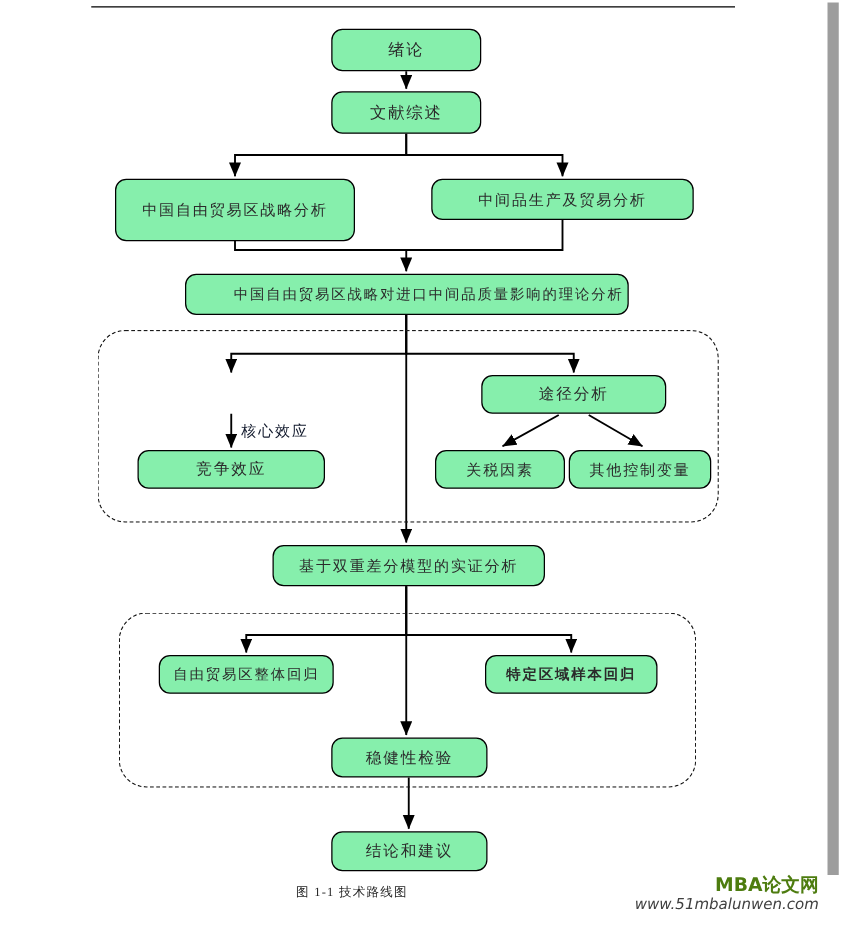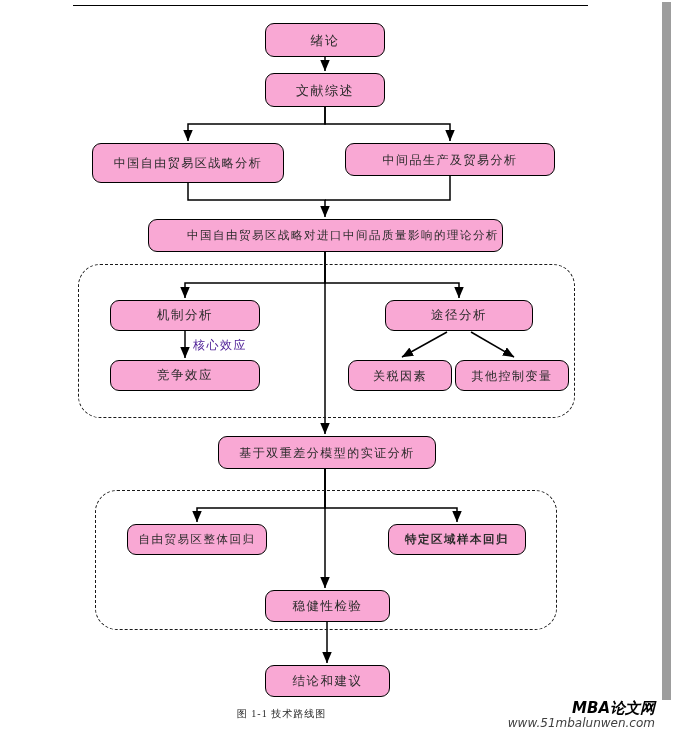--- a/index.html
+++ b/index.html
@@ -55,21 +55,21 @@
     top: 0;
     width: 673px;
     height: 740px;
   }
   
   .node {
     position: absolute;
     box-sizing: border-box;
     border: 1.6px solid #000;
     border-radius: 9px;
-    background: #f9a8d4;
+    background: #86efac;
     display: flex;
     align-items: center;
     justify-content: center;
     color: #2b2b2b;
     font-family: "DejaVu Sans", "Liberation Sans", sans-serif;
     letter-spacing: 1.5px;
     white-space: nowrap;
   }
   .node-label {
     display: block;
@@ -79,21 +79,21 @@
   .group-box {
     position: absolute;
     box-sizing: border-box;
     border: 1.5px dashed #1a1a1a;
     border-radius: 22px;
     background: transparent;
   }
   
   .edge-label {
     position: absolute;
-    color: #4c1d95;
+    color: #0f172a;
     letter-spacing: 1.5px;
     white-space: nowrap;
     font-family: "DejaVu Sans", "Liberation Sans", sans-serif;
   }
   
   .caption {
     position: absolute;
     left: 0;
     top: 707px;
     width: 563px;
@@ -108,24 +108,23 @@
   .watermark {
     position: absolute;
     right: 18px;
     top: 700px;
     text-align: right;
     line-height: 1.15;
   }
   .watermark-main {
     display: block;
     font-family: "DejaVu Sans", "Liberation Sans", sans-serif;
-    font-style: italic;
     font-weight: bold;
     font-size: 15px;
-    color: #000000;
+    color: #4d7c0f;
     letter-spacing: 0px;
   }
   .watermark-url {
     display: block;
     font-family: "DejaVu Sans", "Liberation Sans", sans-serif;
     font-style: italic;
     font-size: 12px;
     color: #404040;
     letter-spacing: 0px;
   }
@@ -176,35 +175,32 @@
   <div class="group-box" style="left:95px; top:490px; width:462px; height:140px;"></div>
 
   <div class="node" style="left:265px; top:23px; width:120px; height:34px; font-size:13px;">
     <span class="node-label">绪论</span>
   </div>
 
   <div class="node" style="left:265px; top:73px; width:120px; height:34px; font-size:13px;">
     <span class="node-label">文献综述</span>
   </div>
 
-  <div class="node" style="left:92px; top:143px; width:192px; height:40px; font-size:12px;">
+  <div class="node" style="left:92px; top:143px; width:192px; height:50px; font-size:12px;">
     <span class="node-label">中国自由贸易区战略分析</span>
   </div>
 
   <div class="node" style="left:345px; top:143px; width:210px; height:33px; font-size:12px;">
     <span class="node-label">中间品生产及贸易分析</span>
   </div>
 
   <div class="node" style="left:148px; top:219px; width:355px; height:33px; font-size:11.5px;padding-left:35px;">
     <span class="node-label">中国自由贸易区战略对进口中间品质量影响的理论分析</span>
   </div>
 
-  <div class="node" style="left:110px; top:300px; width:150px; height:31px; font-size:12.5px;">
-    <span class="node-label">机制分析</span>
-  </div>
 
   <div class="node" style="left:110px; top:360px; width:150px; height:31px; font-size:12.5px;">
     <span class="node-label">竞争效应</span>
   </div>
 
   <div class="node" style="left:385px; top:300px; width:148px; height:31px; font-size:12.5px;">
     <span class="node-label">途径分析</span>
   </div>
 
   <div class="node" style="left:348px; top:360px; width:104px; height:31px; font-size:12px;">

